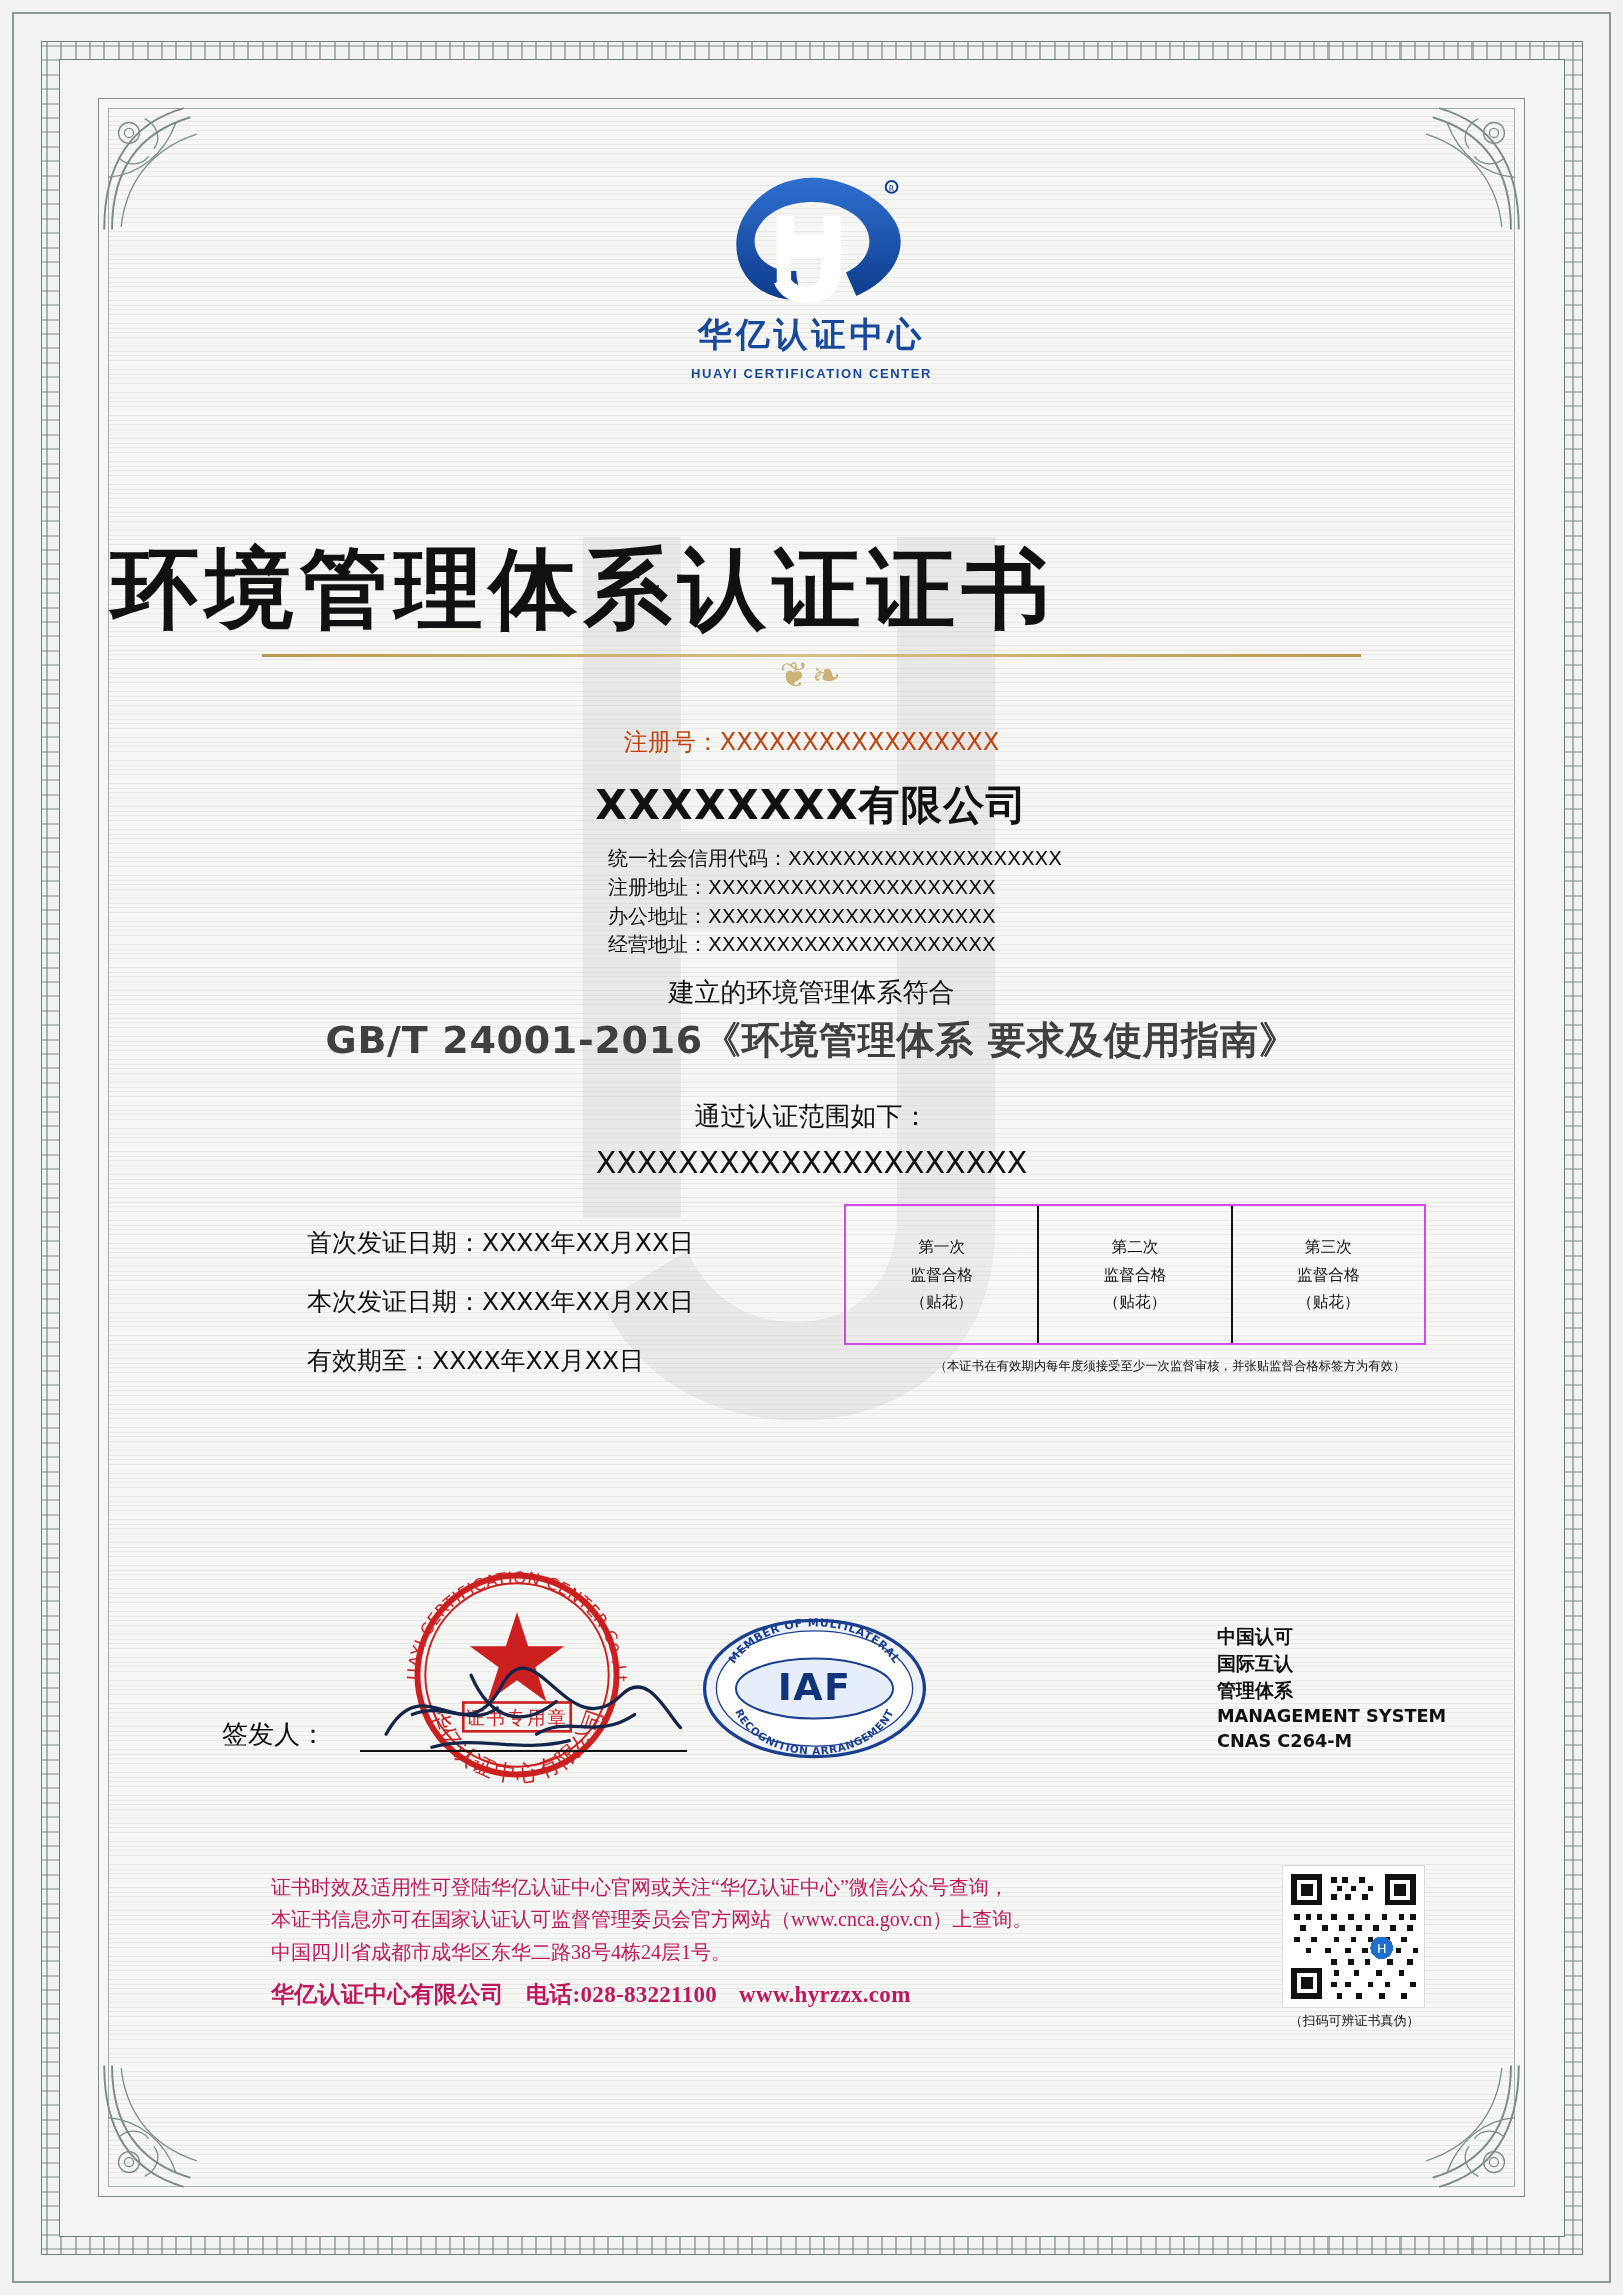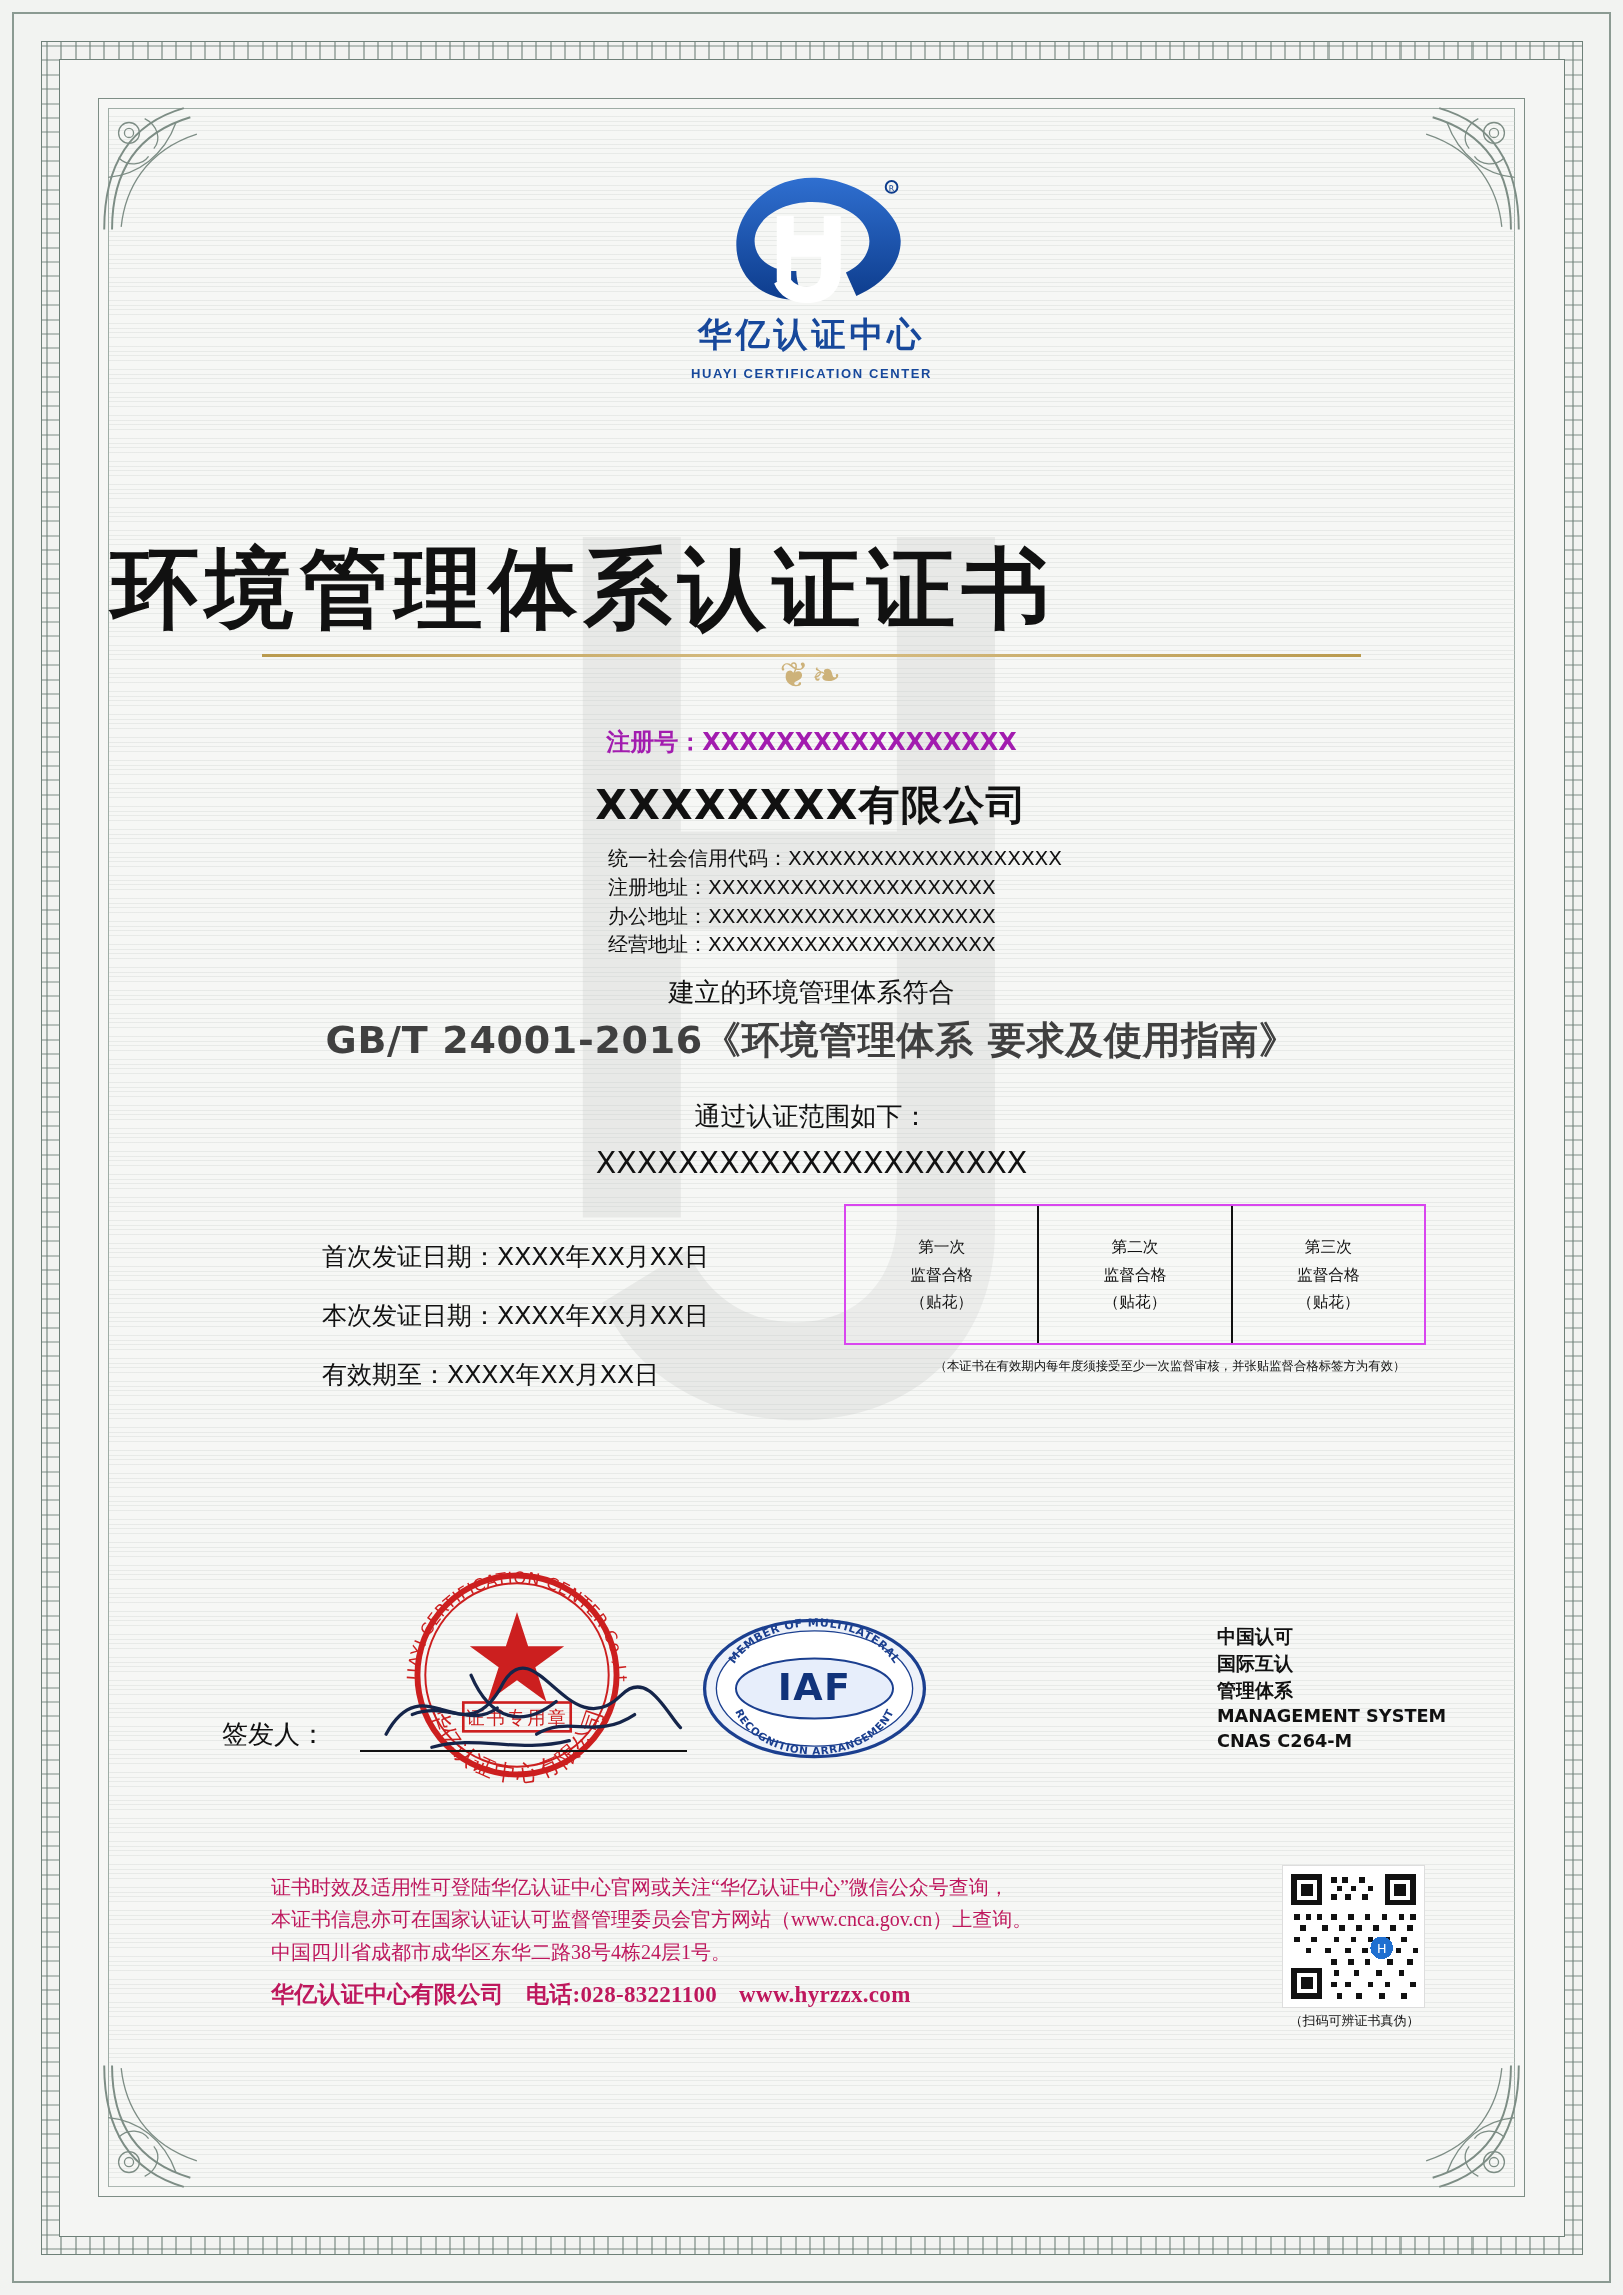--- a/index.html
+++ b/index.html
@@ -176,23 +176,22 @@
     letter-spacing: 2.6px;
     font-family: "DejaVu Sans", sans-serif;
   }
 
   
   .reg-no {
     position: absolute;
     left: 0; right: 0; top: 615px;
     text-align: center;
     font-size: 24px;
-    color: #a21caf;
-    font-family: "DejaVu Sans", "Liberation Sans", sans-serif;
-    font-weight: bold;
+    color: #c2410c;
+    font-family: "DejaVu Sans", "Liberation Sans", sans-serif;
   }
 
   .company {
     position: absolute;
     left: 0; right: 0; top: 667px;
     text-align: center;
     font-size: 41px;
     font-weight: bold;
     letter-spacing: 1.3px;
     color: #111;
@@ -241,26 +240,25 @@
     left: 0; right: 0; top: 1034px;
     text-align: center;
     font-size: 30px;
     color: #111;
     font-family: "DejaVu Sans", "Liberation Sans", sans-serif;
   }
 
   
   .dates {
     position: absolute;
-    left: 211px; top: 1119px;
+    left: 196px; top: 1119px;
     font-size: 25px;
     line-height: 1.0;
     color: #111;
     font-family: "DejaVu Sans", "Liberation Sans", sans-serif;
-    margin-top: 14px;
   }
   .dates div { margin-bottom: 34px; white-space: nowrap; }
 
   
   .surv {
     position: absolute;
     left: 733px; top: 1093px;
     width: 582px; height: 141px;
     border: 2px solid #d946ef;
     display: flex;

